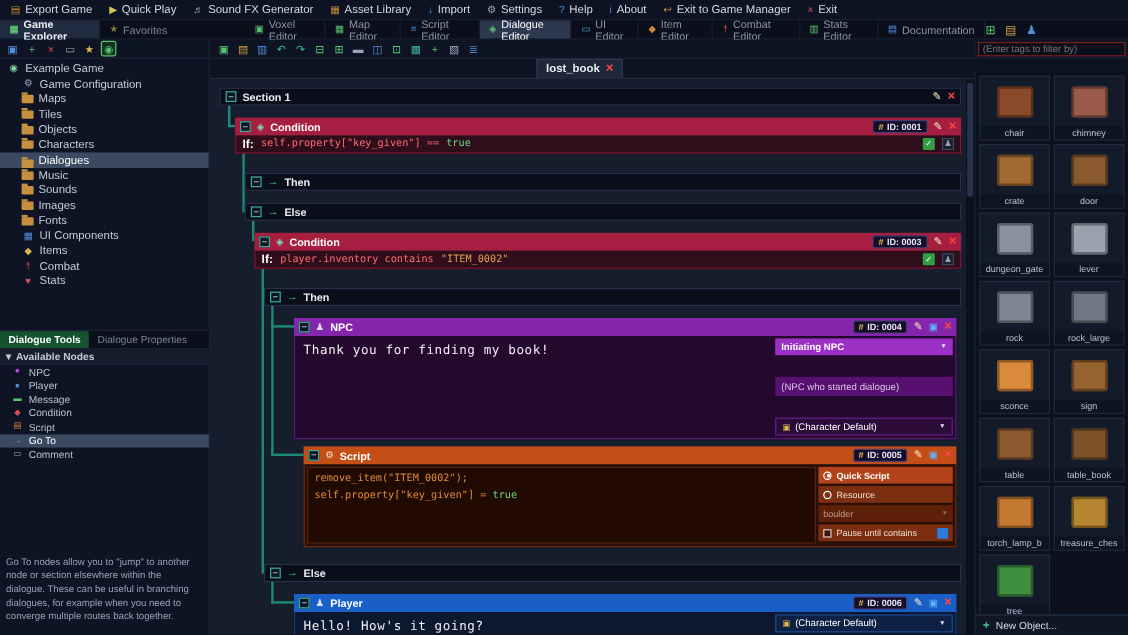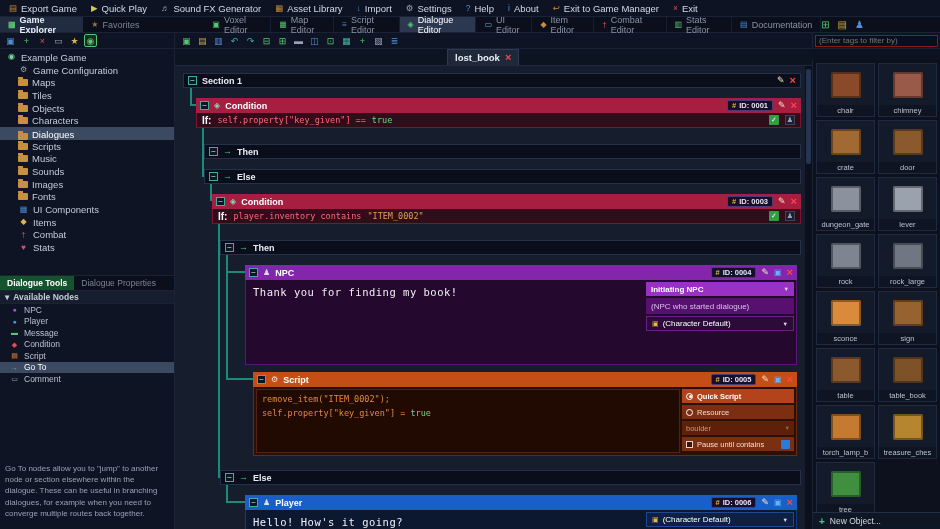--- a/index.html
+++ b/index.html
@@ -70,21 +70,21 @@
 .cond-b{background:#300d1b;border:1px solid #7a1630;border-top:none;height:15px;display:flex;align-items:center;gap:6px;padding:0 5px;}
 .if-lab{font-size:10px;font-weight:bold;color:#fff;}
 .expr{font-family:"DejaVu Sans Mono",monospace;font-size:8.5px;color:#ff6b74;}
 .val-g{font-family:"DejaVu Sans Mono",monospace;font-size:8.5px;color:#6fd97f;}
 .val-o{font-family:"DejaVu Sans Mono",monospace;font-size:8.5px;color:#e0a050;}
 .chk-ico{width:10px;height:10px;background:#2f9e44;color:#fff;font-size:7px;display:flex;align-items:center;justify-content:center;border-radius:1px;flex:none;}
 .person-ico{width:10px;height:10px;background:#1a2030;border:1px solid #3a465c;color:#9aa3b5;font-size:7px;display:flex;align-items:center;justify-content:center;flex:none;}
 .npc-h{background:#8326ab;}
 .npc-b{flex:1;background:#24082e;border:1px solid #5b1775;border-top:none;display:flex;padding:2px;gap:2px;}
 .dlg-text{flex:1;font-family:"DejaVu Sans Mono",monospace;font-size:10.5px;color:#f2eef6;padding:4px 5px;letter-spacing:.5px;}
-.side{width:148px;display:flex;flex-direction:column;gap:2px;}
+.side{width:148px;display:flex;flex-direction:column;gap:18px;}
 .side-row{display:flex;align-items:center;gap:4px;padding:0 5px;font-size:8px;color:#fff;flex:none;}
 .chev{font-size:5.5px;color:#e8def0;}
 .mini-ico{color:#e0b84f;font-size:7px;}
 .npc-dd1{height:14px;background:#9b30c4;font-weight:bold;}
 .npc-dd2{height:16px;background:#571070;color:#d9c3e6;}
 .npc-dd3{height:15px;background:#2b0b38;border:1px solid #6b1d8a;}
 .script-h{background:#c44e16;}
 .script-b{flex:1;background:#2a1007;border:1px solid #6b2a10;border-top:none;display:flex;padding:2px;gap:2px;}
 .code-area{flex:1;background:#200a02;border:1px solid #55220d;padding:3px 5px;font-family:"DejaVu Sans Mono",monospace;font-size:8.5px;line-height:1.6;}
 .code-l{color:#e08a3c;white-space:pre;}
@@ -315,24 +315,20 @@
       <div class="tree-row" style="padding-left: 18px;">
         <span class="t-ico folder-ico"></span>
         <span>Characters</span>
       </div>
 
       <div class="tree-row selected" style="padding-left: 18px; align-items: flex-end;">
         <span class="t-ico folder-ico"></span>
         <span>Dialogues</span>
       </div>
 
-      <div class="tree-row" style="padding-left: 18px;">
-        <span class="t-ico folder-ico"></span>
-        <span>Scripts</span>
-      </div>
 
       <div class="tree-row" style="padding-left: 18px;">
         <span class="t-ico folder-ico"></span>
         <span>Music</span>
       </div>
 
       <div class="tree-row" style="padding-left: 18px;">
         <span class="t-ico folder-ico"></span>
         <span>Sounds</span>
       </div>

